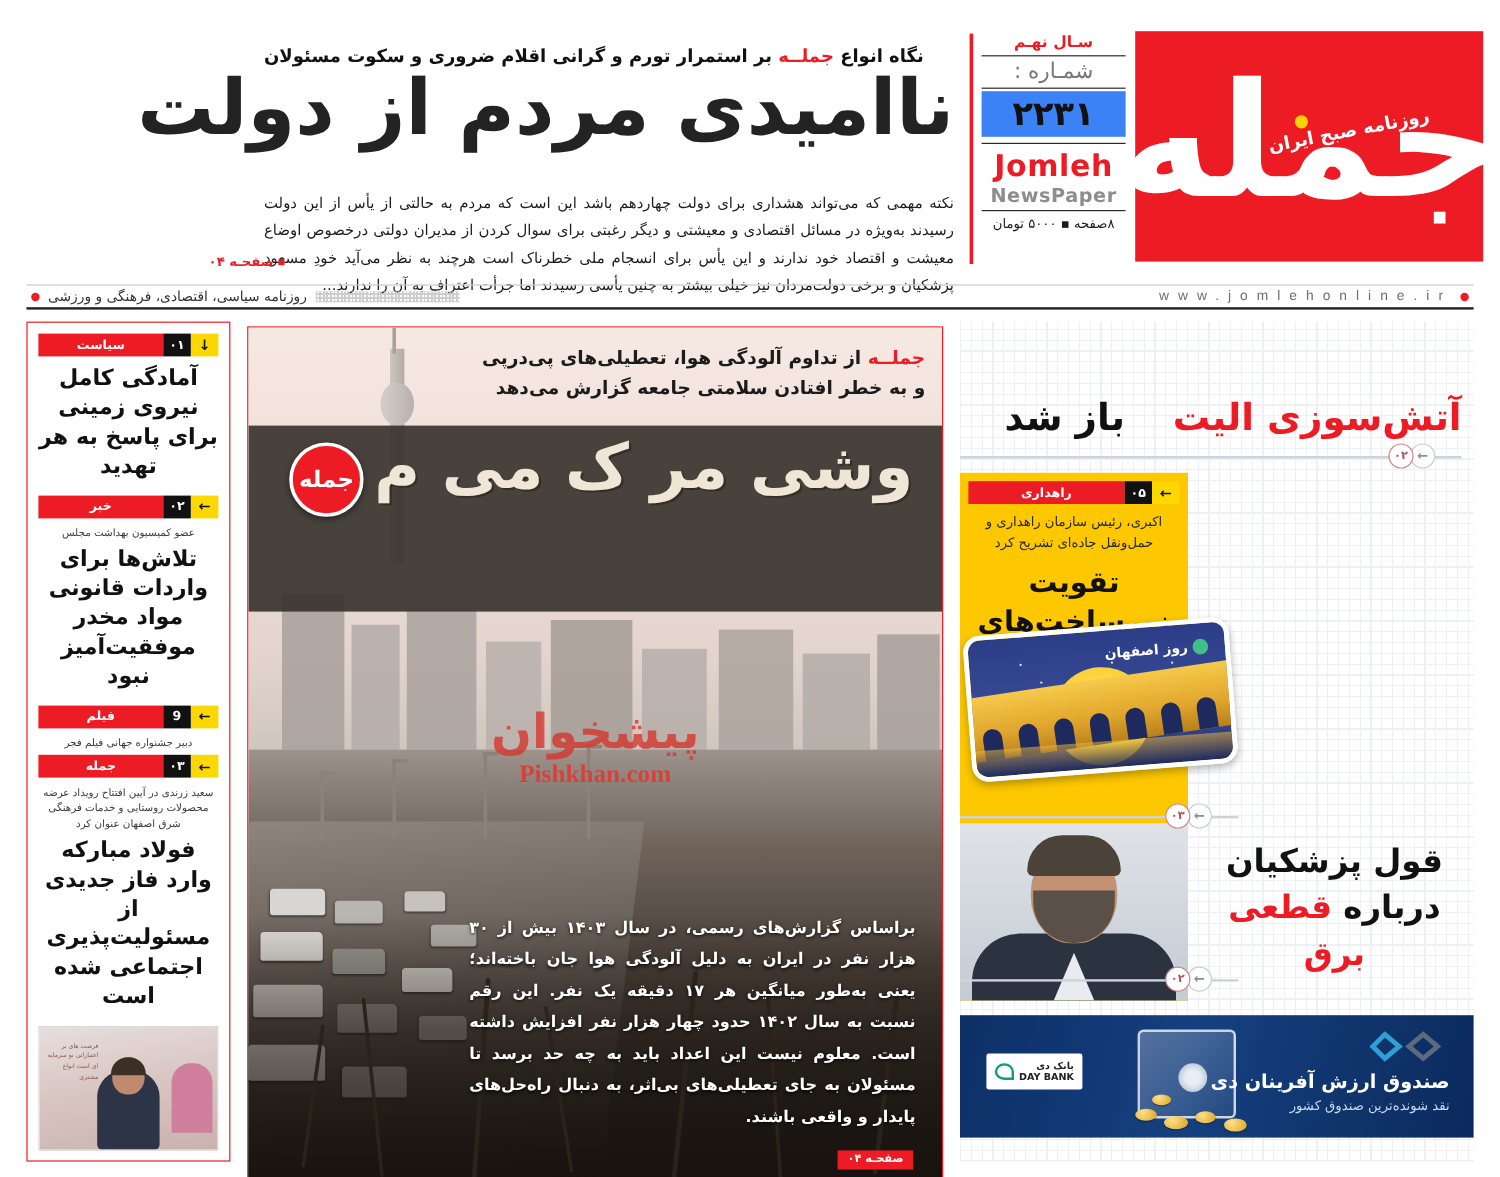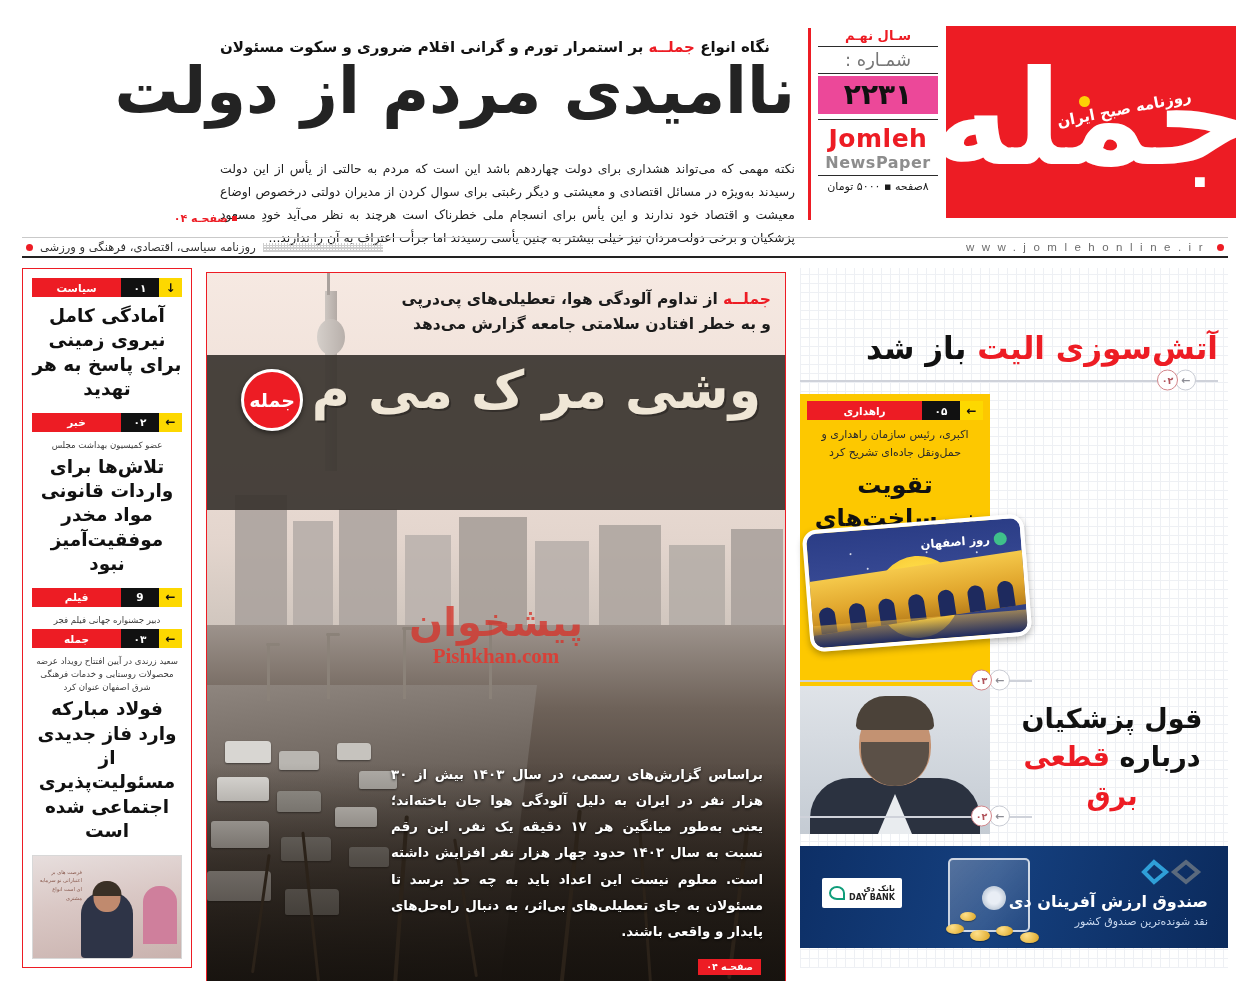--- a/index.html
+++ b/index.html
@@ -50,21 +50,21 @@
   .is-year {
     color: #ed1c24; font-size: 13px; font-weight: 700;
     letter-spacing: 3px; padding-bottom: 3px;
     border-bottom: 1.6px solid #2b2b2b;
   }
   .is-numlabel {
     color: #777; font-size: 18px; letter-spacing: 2px;
     padding: 2px 0 3px; border-bottom: 1.6px solid #2b2b2b;
   }
   .is-number {
-    background: #ec4899; color: #111;
+    background: #3b82f6; color: #111;
     font-size: 28px; font-weight: 700; letter-spacing: 1px;
     padding: 2px 0 3px; margin-top: 2px;
   }
   .is-dates { padding-top: 3px; border-top: 0; }
   .is-day {
     font-size: 15px; font-weight: 700; color: #111; letter-spacing: 2px;
     text-align: right; padding-right: 8px; position: relative;
   }
   .is-line {
     font-size: 11.5px; color: #1b1b1b; text-align: right;
@@ -143,21 +143,21 @@
   .cat-bar {
     position: relative; height: 19px; margin-bottom: 7px;
     display: flex; align-items: stretch;
   }
   .cat-arrow {
     width: 23px; background: #fdd800; color: #111;
     display: flex; align-items: center; justify-content: center;
     font-size: 12px; font-weight: 700;
   }
   .cat-num {
-    width: 38px; background: #111; color: #fff;
+    width: 23px; background: #111; color: #fff;
     display: flex; align-items: center; justify-content: center;
     font-size: 10.5px; font-weight: 700;
   }
   .cat-label {
     flex: 1; background: #ed1c24; color: #fff;
     display: flex; align-items: center; justify-content: center;
     font-size: 10.5px; font-weight: 700; letter-spacing: 1px;
   }
   .side-over {
     font-size: 8.6px; color: #3a3a3a; text-align: center;
@@ -281,21 +281,21 @@
     position: absolute; top: 96px; left: 34px;
     width: 62px; height: 62px; border-radius: 50%;
     background: #ed1c24; border: 3.5px solid #fff;
     box-shadow: 0 2px 5px rgba(0,0,0,.5);
     display: flex; align-items: center; justify-content: center;
     color: #fff; font-size: 19px; font-weight: 700;
   }
 
   .watermark {
     position: absolute; top: 318px; left: 50%; transform: translateX(-50%);
-    text-align: center; pointer-events: none; margin-top: 11px;
+    text-align: center; pointer-events: none;
   }
   .wm-fa { font-size: 40px; font-weight: 700; color: #d6342b; opacity: .78; line-height: 1; }
   .wm-en {
     font-size: 21px; font-weight: 700; color: #e03a31; opacity: .9;
     font-family: "Liberation Serif", serif; direction: ltr; margin-top: 2px;
   }
 
   .photo-body {
     position: absolute; bottom: 58px; right: 22px; width: 372px;
     color: #fff; font-size: 13.4px; line-height: 1.95; text-align: justify;
@@ -313,21 +313,21 @@
     position: absolute; inset: 0;
     background-image: repeating-linear-gradient(0deg,#e4e7ee 0 1px,transparent 1px 9px),
                       repeating-linear-gradient(90deg,#e4e7ee 0 1px,transparent 1px 9px);
     opacity: .6;
   }
   .r-top-title {
     position: absolute; top: 14px; right: 10px; width: 410px;
     text-align: right; font-size: 31px; font-weight: 700;
     color: #111; line-height: 1.42; white-space: nowrap;
   }
-  .r-top-title .hl { color: #ed1c24; }
+  .r-top-title .hl { color: #ed1c24; margin-left: 29px; }
 
   .divider {
     position: absolute; height: 1.5px; background: #cfd2da;
     display: flex; align-items: center; justify-content: flex-start;
   }
   .badge-pair { display: flex; align-items: center; margin-right: 22px; transform: translateY(-0.5px); }
   .badge {
     width: 21px; height: 21px; border-radius: 50%;
     border: 1.2px solid #d3868b; background: #fff;
     display: flex; align-items: center; justify-content: center;

